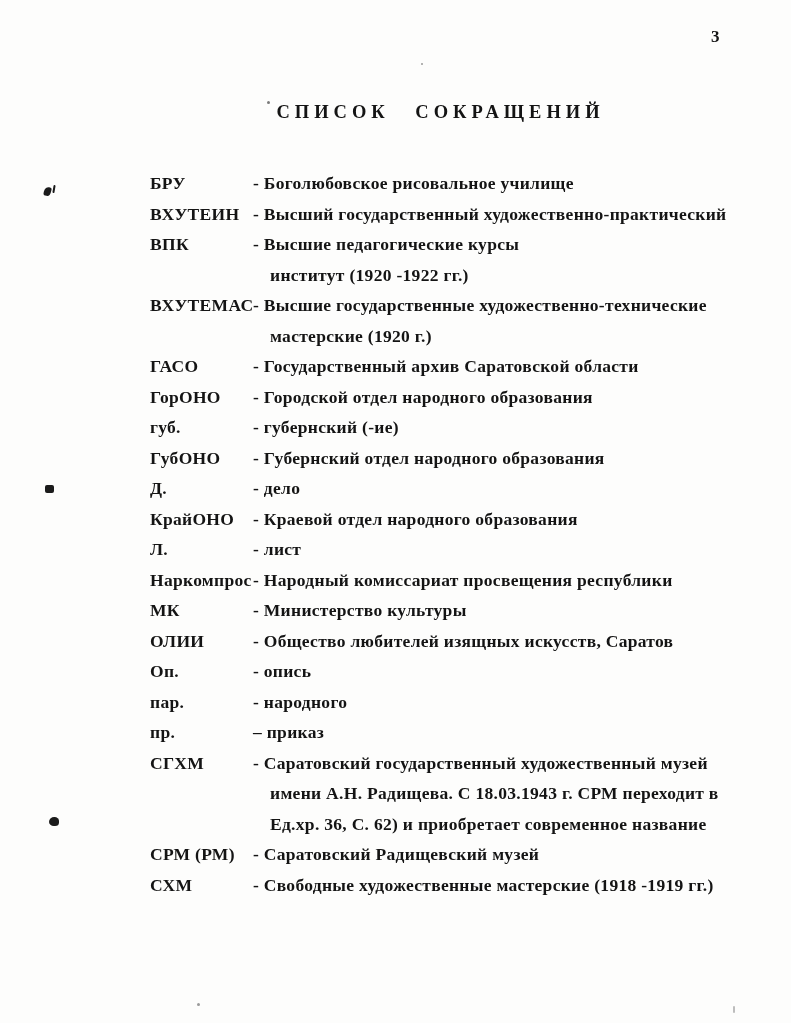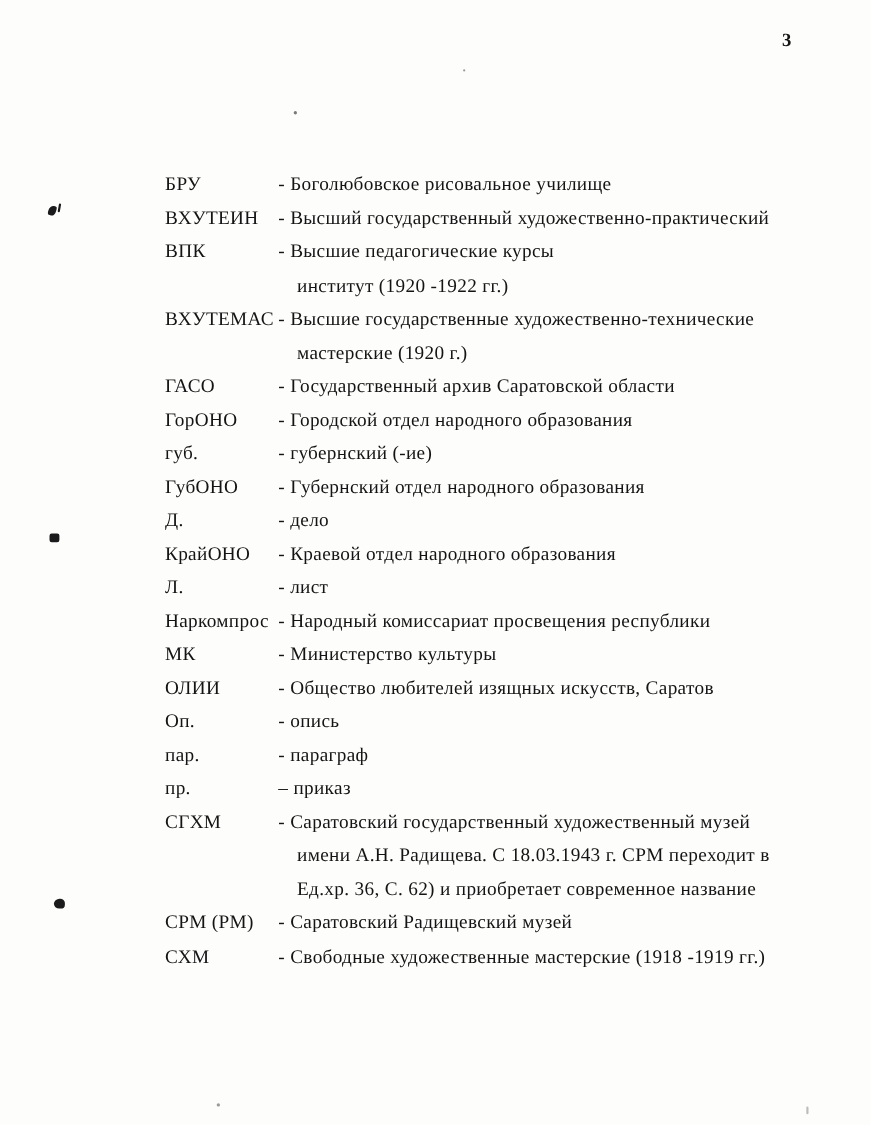--- a/index.html
+++ b/index.html
@@ -17,21 +17,21 @@
     font-size:17px;font-weight:bold;
   }
   #doc-title{
     position:absolute;top:102px;left:90px;right:0;
     text-align:center;
     font-size:18.5px;font-weight:bold;
     letter-spacing:5px;word-spacing:16px;
     white-space:nowrap;
   }
   #abbr-list{
-    position:absolute;top:152px;left:0;right:0;
+    position:absolute;top:168px;left:0;right:0;font-weight:bold;
   }
   .line{
     position:relative;
     height:30.5px;line-height:30.5px;
     font-size:17.5px;letter-spacing:0.3px;
     white-space:nowrap;
   }
   .abbr{position:absolute;left:150px;}
   .def{position:absolute;left:253px;}
   .def.cont{left:270px;}
@@ -44,20 +44,21 @@
   .a4{left:267px;top:101px;width:3px;height:3px;background:#7a7a7a;border-radius:50%;}
   .a5{left:197px;top:1003px;width:3px;height:3px;background:#9a9a9a;border-radius:50%;}
   .a6{left:733px;top:1006px;width:2px;height:7px;background:#bdbdbd;border-radius:1px;}
   .a7{left:421px;top:63px;width:2px;height:2px;background:#9a9a9a;border-radius:50%;}
 </style>
 </head>
 <body>
 
 <div id="page">
   <div id="page-number">3</div>
+  <div id="doc-title">СПИСОК СОКРАЩЕНИЙ</div>
 
   <div id="abbr-list">
       <div class="line">
         <span class="abbr">БРУ</span>
         <span class="def">- Боголюбовское рисовальное училище</span>
       </div>
       <div class="line">
         <span class="abbr">ВХУТЕИН</span>
         <span class="def">- Высший государственный художественно-практический</span>
       </div>
@@ -114,21 +115,21 @@
       <div class="line">
         <span class="abbr">ОЛИИ</span>
         <span class="def">- Общество любителей изящных искусств, Саратов</span>
       </div>
       <div class="line">
         <span class="abbr">Оп.</span>
         <span class="def">- опись</span>
       </div>
       <div class="line">
         <span class="abbr">пар.</span>
-        <span class="def">- параграф</span>
+        <span class="def">- народного</span>
       </div>
       <div class="line">
         <span class="abbr">пр.</span>
         <span class="def">– приказ</span>
       </div>
       <div class="line">
         <span class="abbr">СГХМ</span>
         <span class="def">- Саратовский государственный художественный музей</span>
       </div>
       <div class="line">

